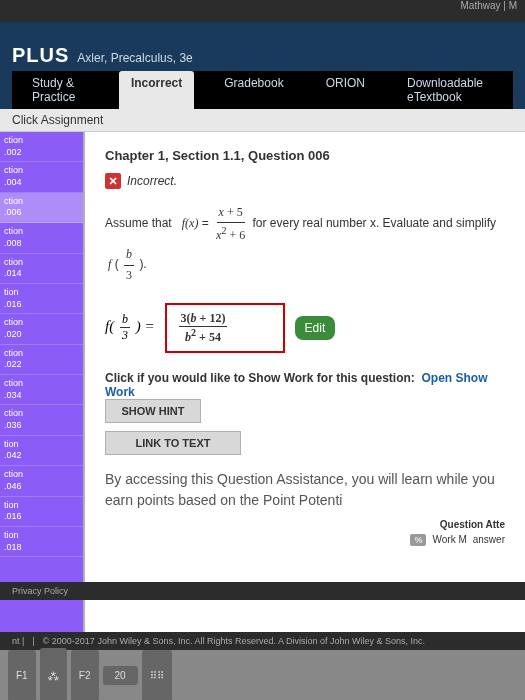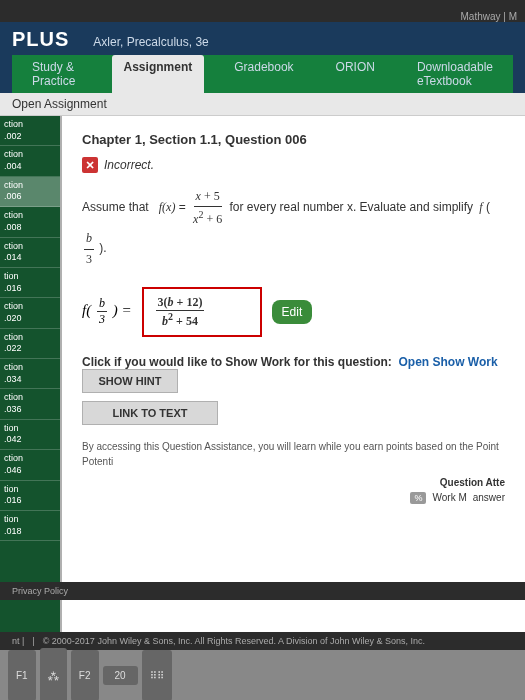--- a/index.html
+++ b/index.html
@@ -10,21 +10,21 @@
       height: 700px;
       overflow: hidden;
       position: relative;
     }
 
     
     .top-bar {
       background: #2c2c2c;
       height: 22px;
       display: flex;
-      align-items: flex-end;
+      align-items: flex-start;
       justify-content: flex-end;
       padding-right: 8px;
     }
     .top-bar-text {
       color: #aaa;
       font-size: 10px;
     }
 
     
     .header {
@@ -38,21 +38,21 @@
       letter-spacing: 1px;
     }
     .header-subtitle {
       color: #ccd9e8;
       font-size: 12px;
       padding: 2px 0 6px 0;
     }
 
     
     .nav-bar {
-      background: #15803d;
+      background: #000000;
       display: flex;
       align-items: stretch;
       padding: 0 8px;
       gap: 18px;
     }
     .nav-item {
       padding: 5px 12px;
       font-size: 12px;
       cursor: pointer;
       color: #ccd9e8;
@@ -75,22 +75,22 @@
 
     
     .main-layout {
       display: flex;
       background: #e8e8e8;
       height: calc(700px - 22px - 60px - 26px - 24px);
     }
 
     
     .sidebar {
-      width: 60px;
-      background: #14532d;
+      width: 83px;
+      background: #8b5cf6;
       overflow-y: auto;
       flex-shrink: 0;
     }
     .sidebar-item {
       padding: 3px 4px;
       font-size: 9px;
       color: white;
       cursor: pointer;
       border-bottom: 1px solid rgba(255,255,255,0.2);
       line-height: 1.3;
@@ -238,21 +238,21 @@
       font-size: 11px;
       font-weight: bold;
       color: #333;
       cursor: pointer;
       margin-bottom: 14px;
       width: 136px;
       text-align: center;
     }
 
     .point-text {
-      font-size: 10px;
+      font-size: 14px;
       color: #555;
       line-height: 1.5;
       margin-bottom: 8px;
     }
 
     .question-attr {
       text-align: right;
       font-size: 10px;
       font-weight: bold;
       color: #333;
@@ -319,36 +319,36 @@
     }
   </style>
 </head>
 <body>
 
 <div class="top-bar">
   <span class="top-bar-text">Mathway | M</span>
 </div>
 
 <div class="header">
-  <div style="display:flex; align-items:baseline; gap:24px;">
+  <div style="display:flex; align-items:baseline; gap:8px;margin-top:16px;">
     <span class="header-title">PLUS</span>
     <span class="header-subtitle">Axler, Precalculus, 3e</span>
   </div>
 
   <div class="nav-bar">
     <div class="nav-item">Study &amp; Practice</div>
-    <div class="nav-item active">Assignment</div>
+    <div class="nav-item active">Incorrect</div>
     <div class="nav-item">Gradebook</div>
     <div class="nav-item">ORION</div>
     <div class="nav-item">Downloadable eTextbook</div>
   </div>
 </div>
 
 <div class="section-label">
-  <span>Open Assignment</span>
+  <span>Click Assignment</span>
 </div>
 
 <div class="main-layout">
 
   <div class="sidebar">
     <div class="sidebar-item">ction<br>.002</div>
     <div class="sidebar-item">ction<br>.004</div>
     <div class="sidebar-item active">ction<br>.006</div>
     <div class="sidebar-item">ction<br>.008</div>
     <div class="sidebar-item">ction<br>.014</div>

